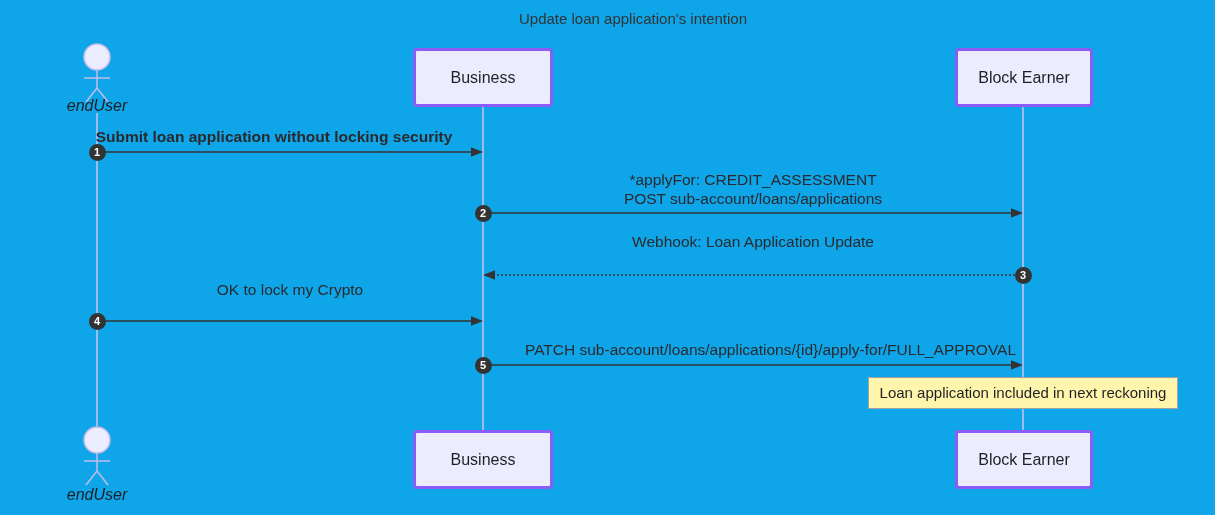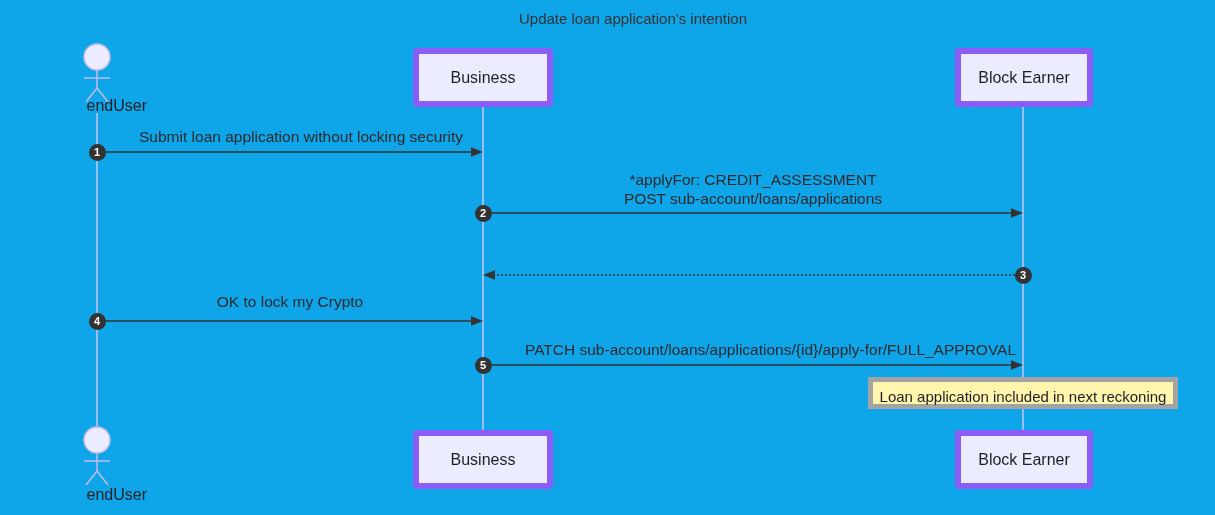--- a/index.html
+++ b/index.html
@@ -13,60 +13,60 @@
     overflow: hidden;
   }
   .layer-svg { position: absolute; left: 0; top: 0; }
   .diagram-title {
     position: absolute; left: 433px; top: 10px; width: 400px;
     text-align: center; font-size: 15px; color: #333333;
   }
   .pbox {
     position: absolute;
     background: #ECECFF;
-    border: 6px solid #8b5cf6;
+    border: 3px solid #8b5cf6;
     border-radius: 4px;
     display: flex; align-items: center; justify-content: center;
     font-size: 16px; color: #1f2024;
   }
   .box-business-top    { left: 413px; top: 48px;  width: 140px; height: 59px; }
   .box-blockearner-top { left: 955px; top: 48px;  width: 138px; height: 59px; }
   .box-business-bot    { left: 413px; top: 430px; width: 140px; height: 59px; }
   .box-blockearner-bot { left: 955px; top: 430px; width: 138px; height: 59px; }
   .actor-label {
     position: absolute; left: 47px; width: 100px;
-    text-align: right; font-size: 16px; color: #1f2024;
+    text-align: center; font-size: 16px; color: #1f2024; font-style: italic;
   }
   .actor-label-top { top: 97px; }
   .actor-label-bot { top: 486px; }
   .msg {
     position: absolute;
     text-align: center;
     font-size: 15.5px; line-height: 19px; color: #2a2a2e;
     white-space: nowrap;
   }
-  .msg-1 { left: 101px;  top: 127px; width: 400px; }
+  .msg-1 { left: 74px;  top: 127px; width: 400px; font-weight: bold; }
   .msg-2 { left: 553px; top: 170px; width: 400px; }
   .msg-3 { left: 553px; top: 232px; width: 400px; }
-  .msg-4 { left: 90px;  top: 292px; width: 400px; text-align: center; }
+  .msg-4 { left: 90px;  top: 280px; width: 400px; text-align: center; }
   .msg-5 { left: 483px; top: 340px; width: 540px; padding-left: 35px; }
   .badge {
     position: absolute;
     width: 17px; height: 17px; border-radius: 50%;
     background: #333333; color: #ffffff;
     font-size: 11px; font-weight: bold; line-height: 17px; text-align: center;
   }
   .badge-1 { left: 88.5px;   top: 143.5px; }
   .badge-2 { left: 474.5px;  top: 204.5px; }
   .badge-3 { left: 1014.5px; top: 266.5px; }
   .badge-4 { left: 88.5px;   top: 312.5px; }
   .badge-5 { left: 474.5px;  top: 356.5px; }
   .note {
     position: absolute; left: 868px; top: 377px; width: 310px; height: 32px;
-    background: #FFF5AD; border: 5px solid #a3a3a3;
+    background: #FFF5AD; border: 1px solid #a3a3a3;
     font-size: 15px; line-height: 30px; text-align: center; color: #1f2024;
     white-space: nowrap;
   }
 </style>
 </head>
 <body>
 
 <div class="canvas">
 
   <svg class="layer-svg" width="1215" height="515" viewBox="0 0 1215 515">
@@ -128,20 +128,21 @@
   <div class="actor-label actor-label-bot">endUser</div>
 
   <div class="msg msg-1">
     <div>Submit loan application without locking security</div>
   </div>
   <div class="msg msg-2">
     <div>*applyFor: CREDIT_ASSESSMENT</div>
     <div>POST sub-account/loans/applications</div>
   </div>
   <div class="msg msg-3">
+    <div>Webhook: Loan Application Update</div>
   </div>
   <div class="msg msg-4">
     <div>OK to lock my Crypto</div>
   </div>
   <div class="msg msg-5">
     <div>PATCH sub-account/loans/applications/{id}/apply-for/FULL_APPROVAL</div>
   </div>
 
   <div class="badge badge-1">1</div>
   <div class="badge badge-2">2</div>

